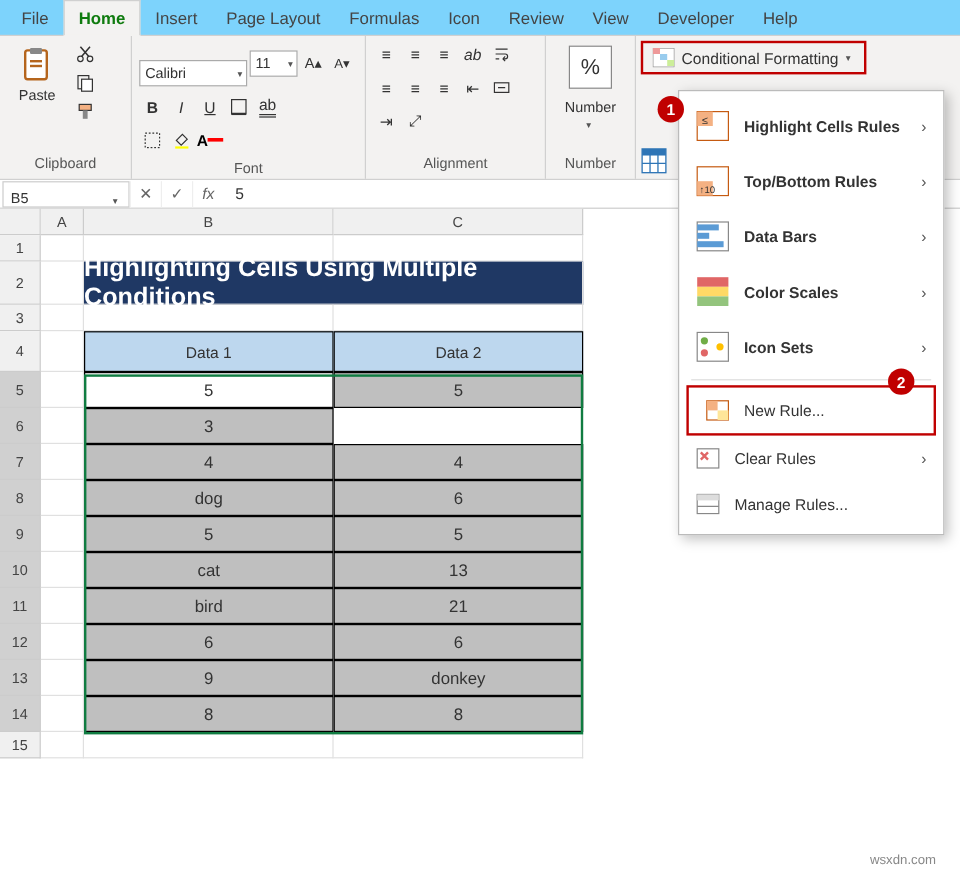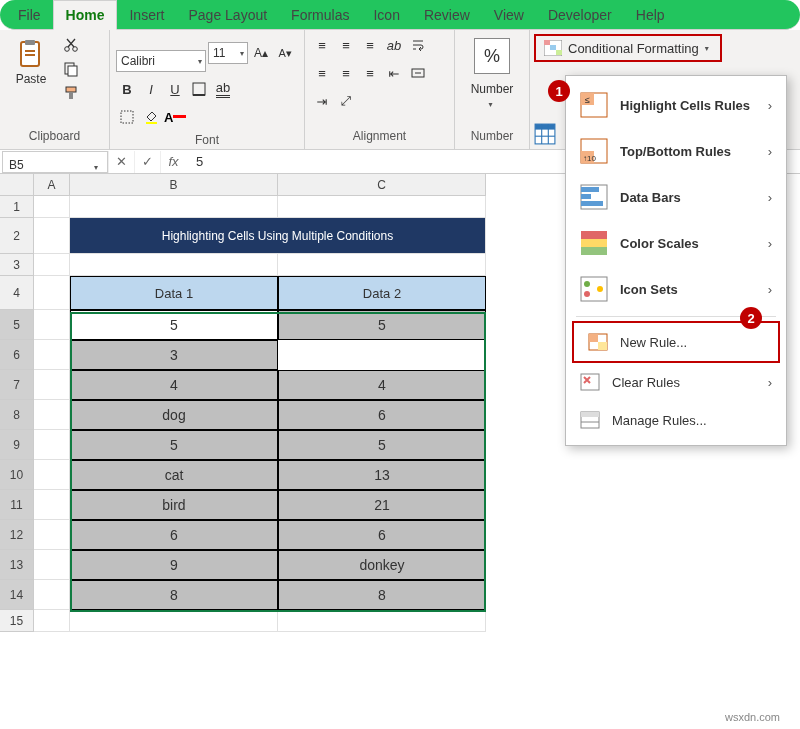--- a/index.html
+++ b/index.html
@@ -1,19 +1,19 @@
 <!DOCTYPE html>
 <html><head>
 <meta charset="utf-8">
 <style>
 * { box-sizing: border-box; margin: 0; padding: 0; font-family: 'Segoe UI', Tahoma, sans-serif; }
 body { background: #fff; width: 800px; height: 729px; overflow: hidden; position: relative; font-size: 13px; color: #333; }
 
 
-.tabs { display: flex; background: #22c55e; border-bottom: 1px solid #d0d0d0; height: 30px; align-items: flex-end; padding-left: 6px; border-radius: 15px; }
+.tabs { display: flex; background: #7dd3fc; border-bottom: 1px solid #d0d0d0; height: 30px; align-items: flex-end; padding-left: 6px; }
 .tab { padding: 6px 12px; cursor: pointer; color: #444; font-size: 14px; }
 .tab.active { background: #f3f2f1; border: 1px solid #d0d0d0; border-bottom: 1px solid #f3f2f1; margin-bottom: -1px; color: #0f7b0f; font-weight: 700; }
 
 
 .ribbon { display: flex; background: #f3f2f1; height: 120px; border-bottom: 1px solid #d0d0d0; }
 .group { border-right: 1px solid #d0d0d0; padding: 4px 6px; display: flex; flex-direction: column; justify-content: space-between; }
 .group-label { text-align: center; font-size: 12px; color: #555; padding: 2px 0; }
 .group-body { flex: 1; display: flex; align-items: flex-start; gap: 4px; }
 
 .big-btn { display: flex; flex-direction: column; align-items: center; justify-content: center; width: 50px; padding: 4px; }
@@ -49,21 +49,21 @@
 .colhead.A { width:36px; }
 .colhead.wide { width:208px; }
 .row { display:flex; height:30px; }
 .rowhead { width:34px; background:#f0f0f0; border-right:1px solid #ccc; border-bottom:1px solid #ccc; display:flex; align-items:center; justify-content:center; font-size:12px; color:#444; }
 .rowhead.sel { background:#d0d0d0; }
 .cell { border-right:1px solid #e0e0e0; border-bottom:1px solid #e0e0e0; display:flex; align-items:center; justify-content:center; }
 .cell.A { width:36px; }
 .cell.wide { width:208px; }
 
 
-.banner { background:#1f3864; color:#fff; font-weight:normal; font-size:12px; display:flex; align-items:center; justify-content:center; }
+.banner { background:#1f3864; color:#fff; font-weight:bold; font-size:21px; display:flex; align-items:center; justify-content:center; }
 .thead { background:#bdd7ee; font-weight:normal; border:1px solid #000 !important; }
 .tcell { background:#bfbfbf; border:1px solid #000 !important; font-size:14px; }
 .tcell.active { background:#fff; }
 .selborder { position:absolute; border:2px solid #107c41; pointer-events:none; }
 
 
 .menu { position:absolute; top:75px; left:565px; width:222px; background:#fff; border:1px solid #bbb; box-shadow:3px 3px 10px rgba(0,0,0,.25); padding:6px 0; }
 .menu-item { display:flex; align-items:center; gap:12px; padding:10px 14px; font-size:13px; }
 .menu-item .arrow { margin-left:auto; color:#555; font-size:13px; }
 .mi-icon { width:28px; height:26px; flex-shrink:0; }

